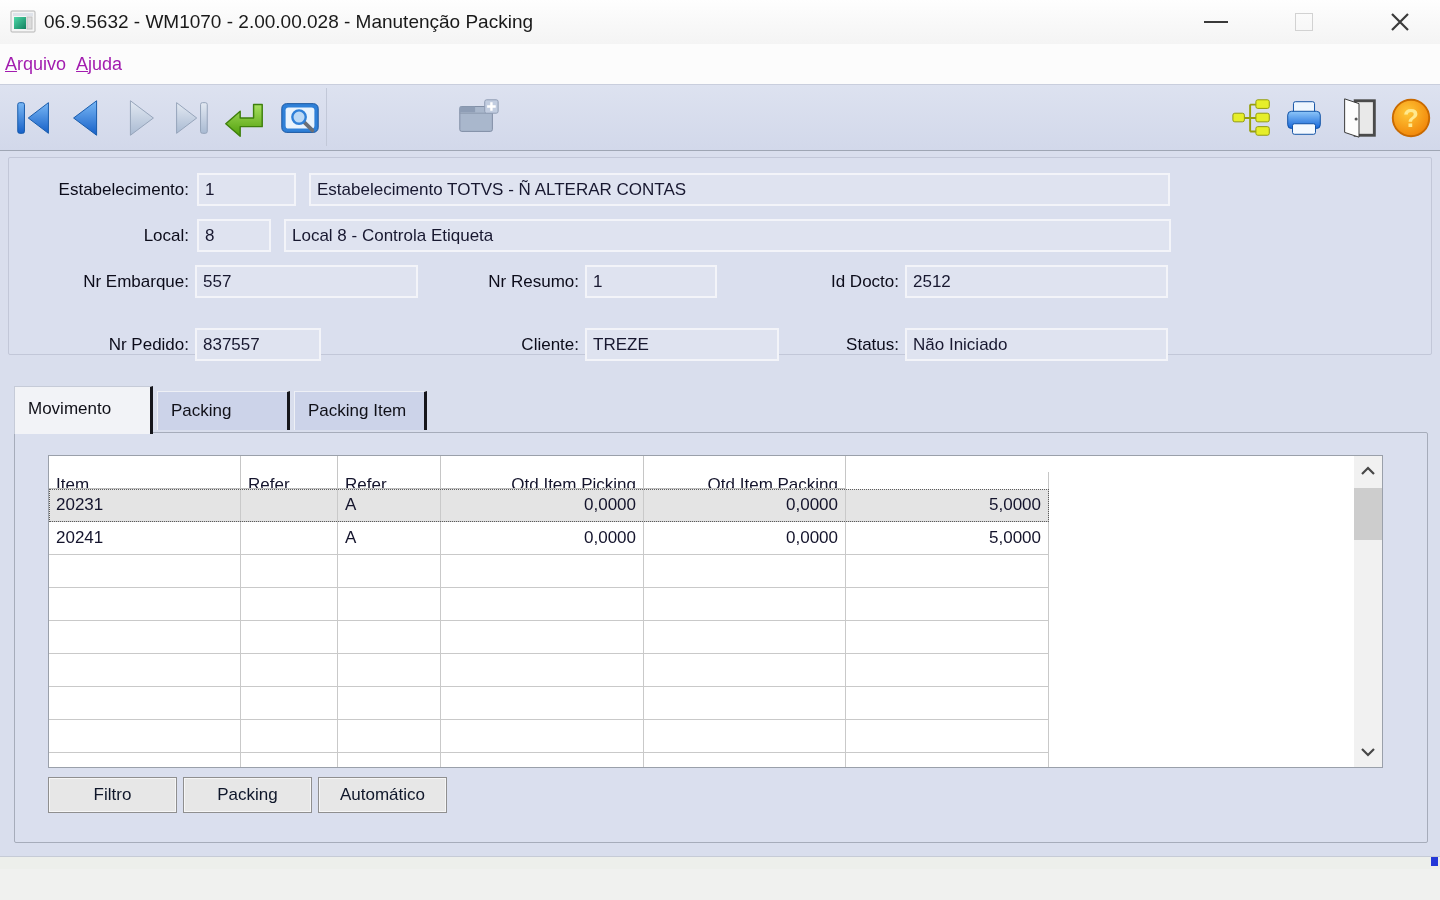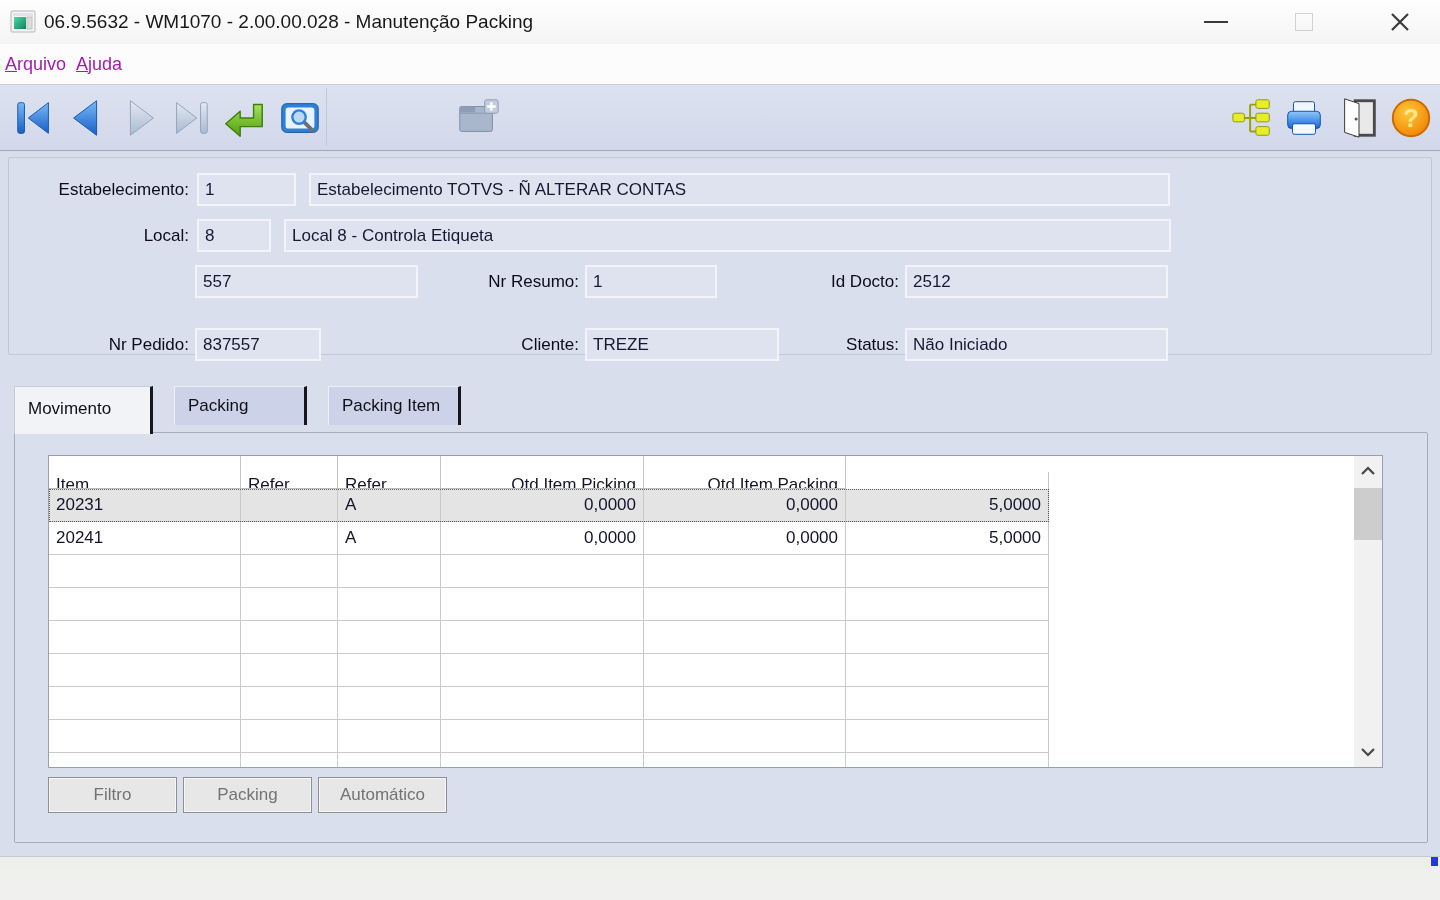--- a/index.html
+++ b/index.html
@@ -37,21 +37,21 @@
     background:#dadfee; border:1px solid #c2c7d8; border-radius:2px; }
   .flabel { position:absolute; height:33px; line-height:33px; text-align:right;
     font-size:17px; color:#0c0c1a; white-space:nowrap; }
   .ffield { position:absolute; height:33px; line-height:29px; font-size:17px;
     color:#181830; background:#dfe3f0; border:2px solid #f3f4f9; padding-left:6px;
     white-space:nowrap; overflow:hidden; }
   .row1 { top:15px; } .row2 { top:61px; } .row3 { top:107px; } .row4 { top:170px; }
 
   
   .tab-strip { position:absolute; left:14px; top:386px; height:48px; display:flex;
-    align-items:flex-start;gap:17px; }
+    align-items:center; }
   .tab { height:39px; width:133px; background:#ccd3e9; border-right:3px solid #16161c;
     border-top:1px solid #eef0f6; border-left:1px solid #eef0f6; margin-right:4px;
     font-size:17px; color:#101018; line-height:37px; padding-left:13px; white-space:nowrap; }
   .tab.active { height:48px; width:139px; background:#f2f3f7; line-height:44px;
     border-top:1px solid #c6cbd8; border-left:1px solid #c6cbd8; position:relative; z-index:3; }
 
   
   .content-panel { position:absolute; left:14px; top:432px; width:1414px; height:411px;
     background:#dadfee; border:1px solid #a6acba; border-radius:2px; }
   .list-box { position:absolute; left:48px; top:455px; width:1335px; height:313px;
@@ -71,21 +71,21 @@
   
   .vscroll { position:absolute; right:0; top:0; width:28px; height:311px; background:#f1f1f1; }
   .vs-btn { position:absolute; left:0; width:28px; height:30px; background:#f1f1f1;
     display:flex; align-items:center; justify-content:center; }
   .vs-up { top:0; } .vs-down { bottom:0; }
   .vs-thumb { position:absolute; left:0; top:32px; width:28px; height:52px; background:#cdcdcd; }
 
   
   .footer-buttons { position:absolute; left:48px; top:777px; display:flex; gap:6px; }
   .fbtn { width:129px; height:36px; background:#e7e7e7; border:1px solid #8f8f8f;
-    box-shadow:inset 0 0 0 1px #f6f6f6; font-size:17px; color:#737373;
+    box-shadow:inset 0 0 0 1px #f6f6f6; font-size:17px; color:#0f172a;
     display:flex; align-items:center; justify-content:center;text-align:center; }
 
   
   .strip-light { position:absolute; left:0; top:856px; width:1440px; height:13px;
     background:#edefeb; border-top:1px solid #c6cbd6; }
   .desktop { position:absolute; left:0; top:869px; width:1440px; height:31px; background:#f0f1ef; }
   .blue-dot { position:absolute; left:1431px; top:857px; width:7px; height:9px; background:#2438d8; }
 
   .defs-holder { position:absolute; width:0; height:0; overflow:hidden; }
 </style>
@@ -230,20 +230,21 @@
 
   <div class="form-panel">
     <span class="flabel row1" style="left:2px;width:178px">Estabelecimento:</span>
     <div class="ffield row1" style="left:188px;width:99px">1</div>
     <div class="ffield row1" style="left:300px;width:861px">Estabelecimento TOTVS - Ñ ALTERAR CONTAS</div>
 
     <span class="flabel row2" style="left:2px;width:178px">Local:</span>
     <div class="ffield row2" style="left:188px;width:74px">8</div>
     <div class="ffield row2" style="left:275px;width:887px">Local 8 - Controla Etiqueta</div>
 
+    <span class="flabel row3" style="left:2px;width:178px">Nr Embarque:</span>
     <div class="ffield row3" style="left:186px;width:223px">557</div>
     <span class="flabel row3" style="left:412px;width:158px">Nr Resumo:</span>
     <div class="ffield row3" style="left:576px;width:132px">1</div>
     <span class="flabel row3" style="left:732px;width:158px">Id Docto:</span>
     <div class="ffield row3" style="left:896px;width:263px">2512</div>
 
     <span class="flabel row4" style="left:2px;width:178px">Nr Pedido:</span>
     <div class="ffield row4" style="left:186px;width:126px">837557</div>
     <span class="flabel row4" style="left:412px;width:158px">Cliente:</span>
     <div class="ffield row4" style="left:576px;width:194px">TREZE</div>

